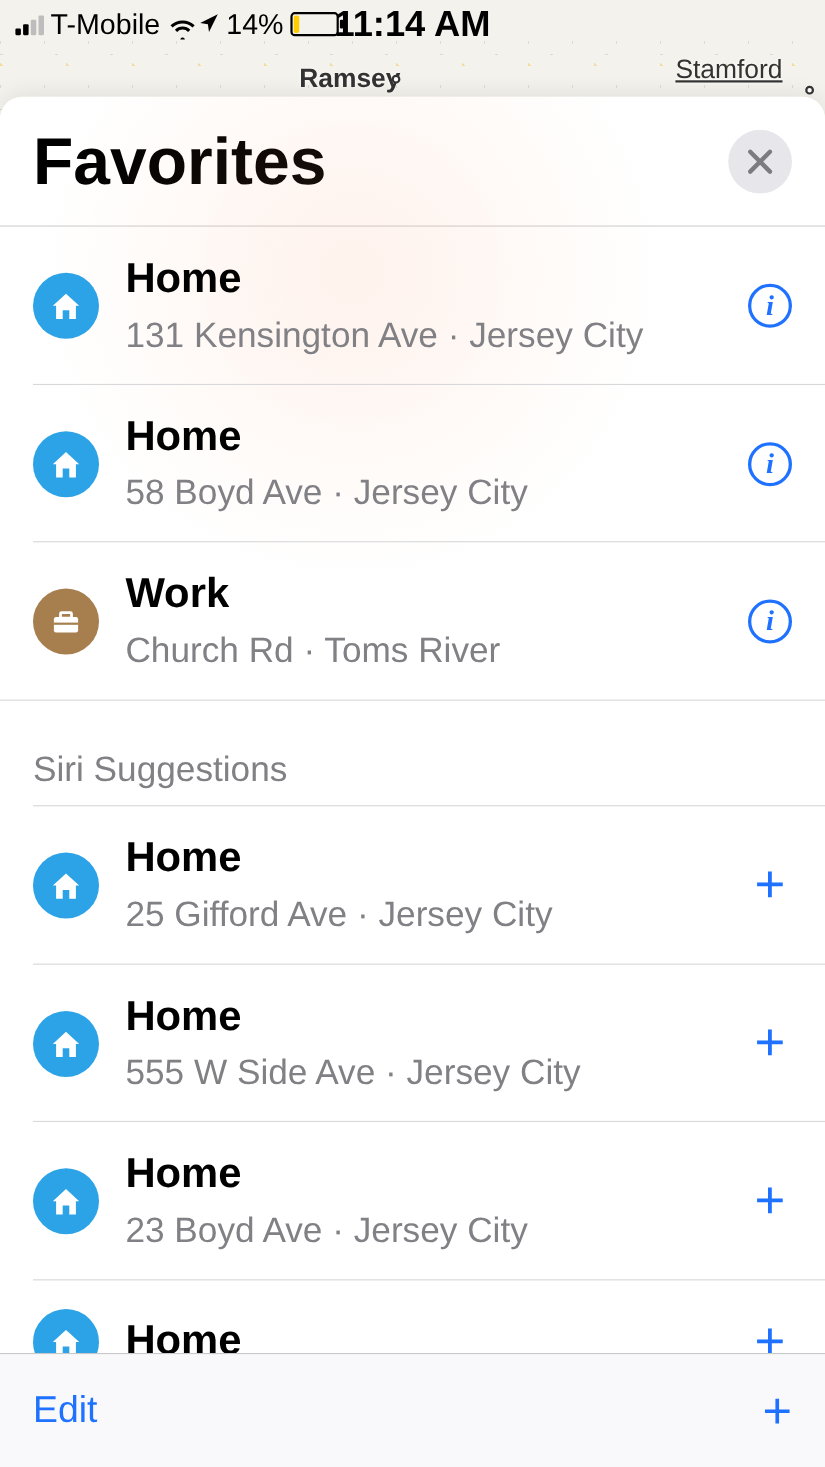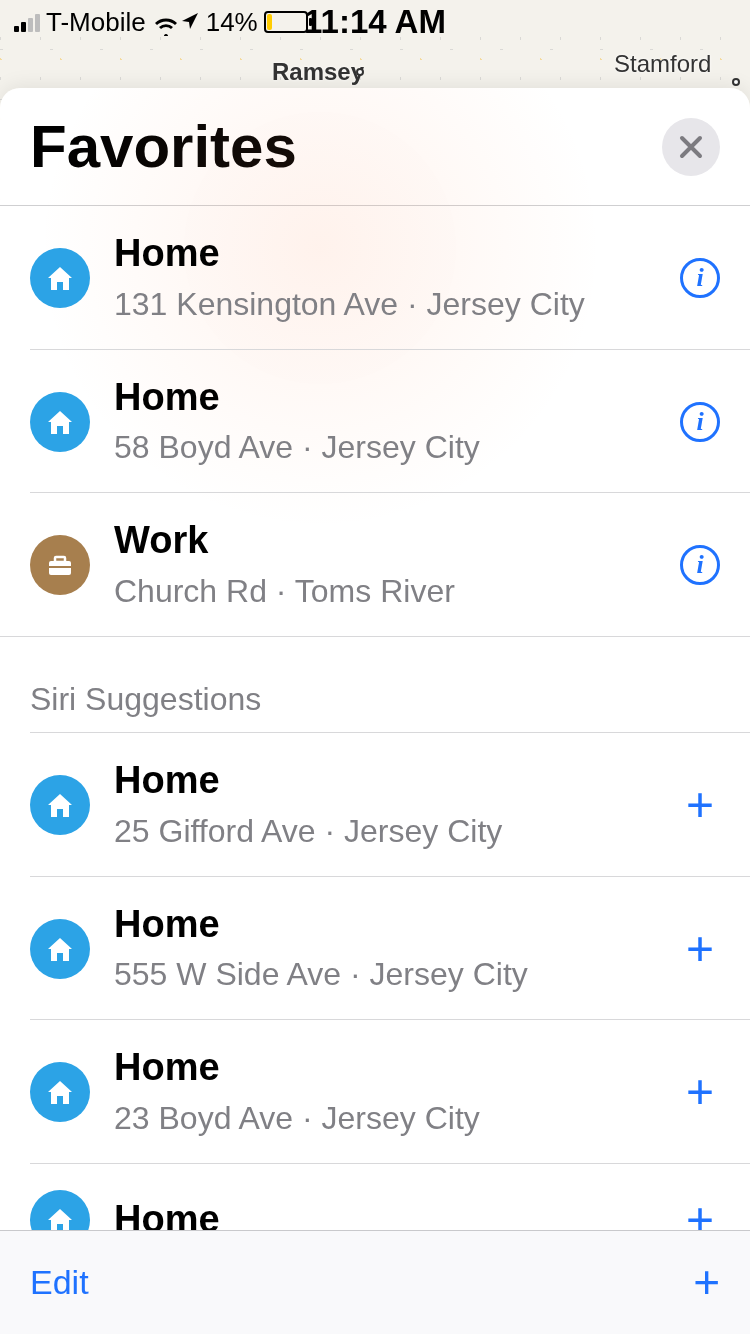--- a/index.html
+++ b/index.html
@@ -107,21 +107,21 @@
     padding: 0 30px; position:relative;
   }
   .toolbar-btn{ font-size:34px; color:#1f72ff;}
 </style>
 </head>
 <body>
 
 <div class="map-bg">
   <span class="map-label" style="top:58px; left:272px;">Ramsey</span>
   <span class="map-dot" style="top:68px; left:356px;"></span>
-  <span class="map-label" style="top:50px; left:614px; font-weight:500;">Stamford</span>
+  <span class="map-label" style="top:50px; left:614px; font-weight:500;text-decoration:underline;">Stamford</span>
   <span class="map-dot" style="top:78px; left:732px;"></span>
 </div>
 
 <div class="status-bar">
   <div class="status-left">
     <span class="signal">
       <span></span>
         <span></span>
         <span></span>
         <span></span>

